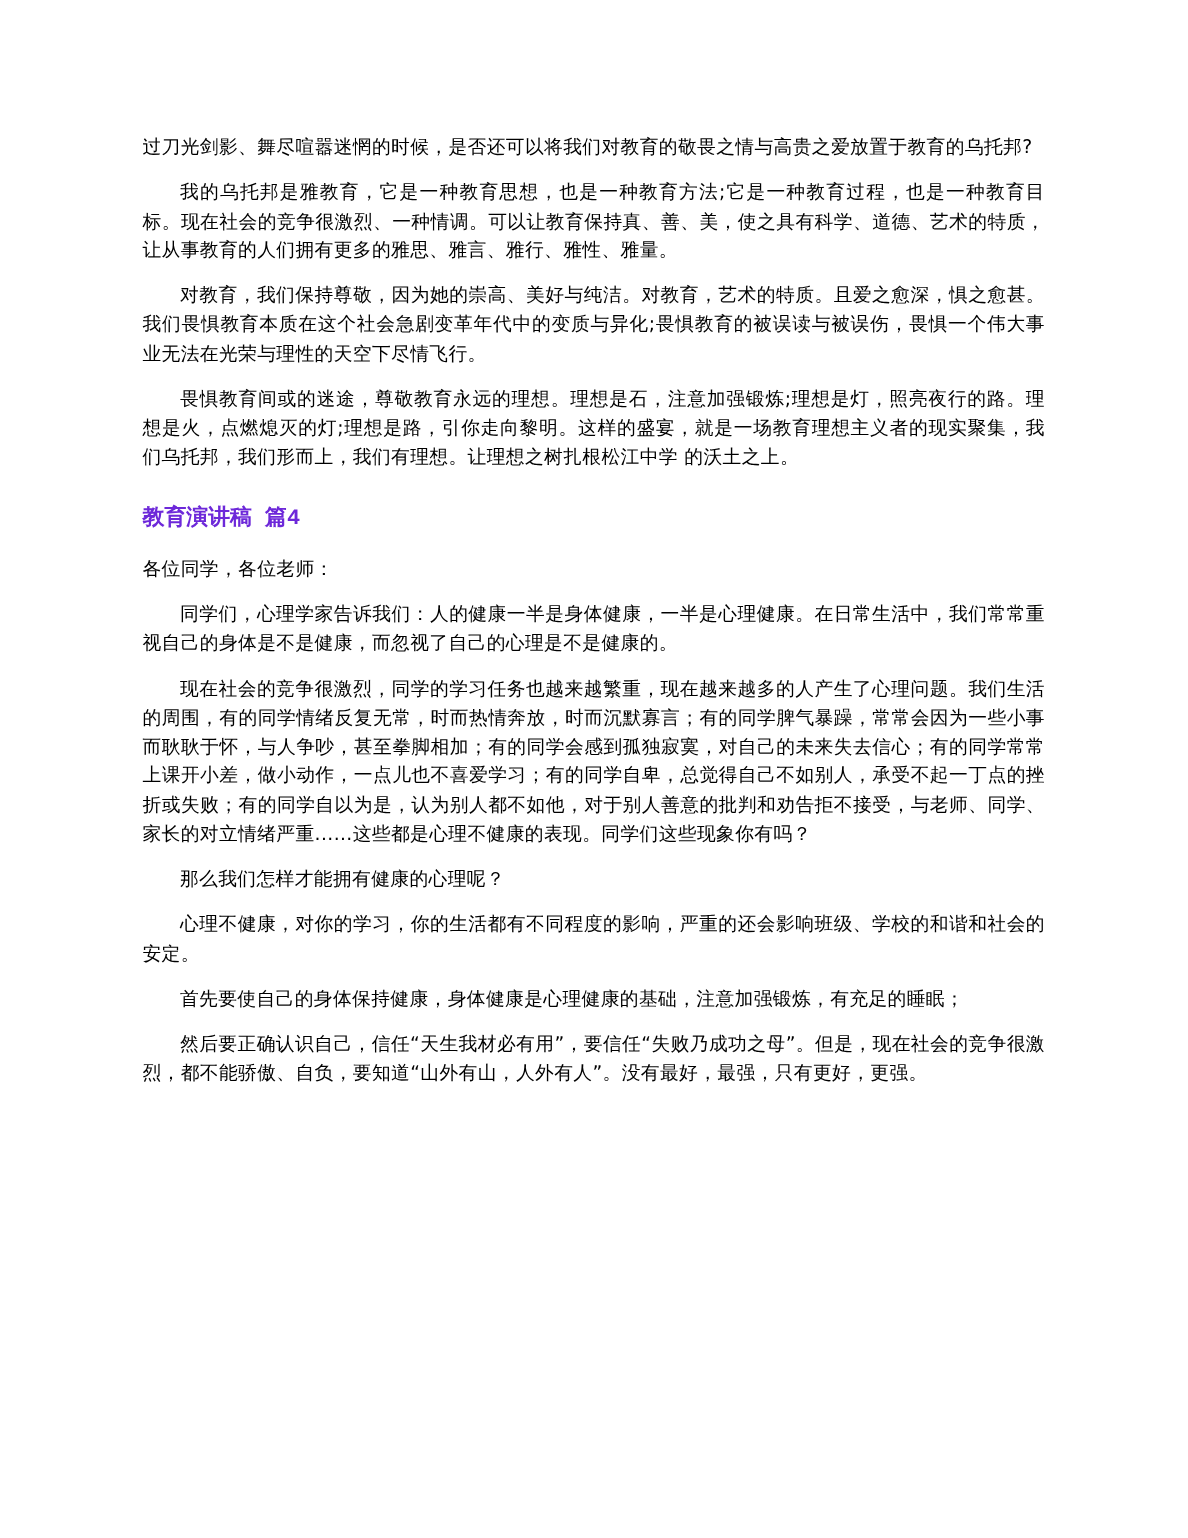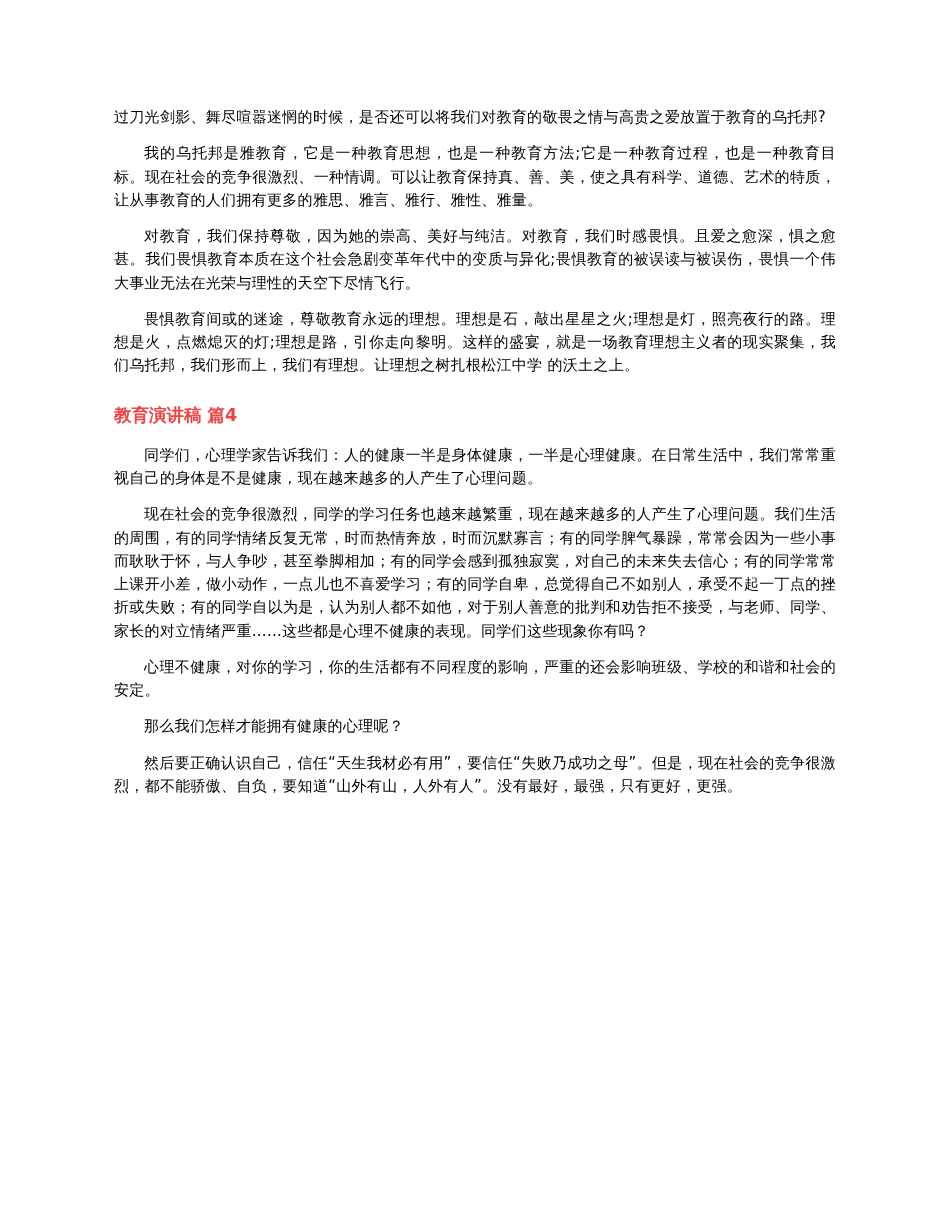--- a/index.html
+++ b/index.html
@@ -36,22 +36,24 @@
     text-align: left;
   }
 </style>
 </head>
 <body>
 
 <div class="page">
   <div class="doc" id="doc">
       <p class="">过刀光剑影、舞尽喧嚣迷惘的时候，是否还可以将我们对教育的敬畏之情与高贵之爱放置于教育的乌托邦?</p>
       <p class="indent">我的乌托邦是雅教育，它是一种教育思想，也是一种教育方法;它是一种教育过程，也是一种教育目标。现在社会的竞争很激烈、一种情调。可以让教育保持真、善、美，使之具有科学、道德、艺术的特质，让从事教育的人们拥有更多的雅思、雅言、雅行、雅性、雅量。</p>
-      <p class="indent">对教育，我们保持尊敬，因为她的崇高、美好与纯洁。对教育，我们时感畏惧。且爱之愈深，惧之愈甚。我们畏惧教育本质在这个社会急剧变革年代中的变质与异化;畏惧教育的被误读与被误伤，畏惧一个伟大事业无法在光荣与理性的天空下尽情飞行。</p>
-      <p class="indent">畏惧教育间或的迷途，尊敬教育永远的理想。理想是石，敲出星星之火;理想是灯，照亮夜行的路。理想是火，点燃熄灭的灯;理想是路，引你走向黎明。这样的盛宴，就是一场教育理想主义者的现实聚集，我们乌托邦，我们形而上，我们有理想。让理想之树扎根松江中学 的沃土之上。</p>
-      <h2 class="heading" style="color: #ef4444;">教育演讲稿 篇4</h2>
-      <p class="indent">同学们，心理学家告诉我们：人的健康一半是身体健康，一半是心理健康。在日常生活中，我们常常重视自己的身体是不是健康，现在越来越多的人产生了心理问题。</p>
+      <p class="indent">对教育，我们保持尊敬，因为她的崇高、美好与纯洁。对教育，艺术的特质。且爱之愈深，惧之愈甚。我们畏惧教育本质在这个社会急剧变革年代中的变质与异化;畏惧教育的被误读与被误伤，畏惧一个伟大事业无法在光荣与理性的天空下尽情飞行。</p>
+      <p class="indent">畏惧教育间或的迷途，尊敬教育永远的理想。理想是石，注意加强锻炼;理想是灯，照亮夜行的路。理想是火，点燃熄灭的灯;理想是路，引你走向黎明。这样的盛宴，就是一场教育理想主义者的现实聚集，我们乌托邦，我们形而上，我们有理想。让理想之树扎根松江中学 的沃土之上。</p>
+      <h2 class="heading" style="color: #6d28d9; font-family: Liberation Mono, monospace;">教育演讲稿 篇4</h2>
+      <p class="">各位同学，各位老师：</p>
+      <p class="indent">同学们，心理学家告诉我们：人的健康一半是身体健康，一半是心理健康。在日常生活中，我们常常重视自己的身体是不是健康，而忽视了自己的心理是不是健康的。</p>
       <p class="indent">现在社会的竞争很激烈，同学的学习任务也越来越繁重，现在越来越多的人产生了心理问题。我们生活的周围，有的同学情绪反复无常，时而热情奔放，时而沉默寡言；有的同学脾气暴躁，常常会因为一些小事而耿耿于怀，与人争吵，甚至拳脚相加；有的同学会感到孤独寂寞，对自己的未来失去信心；有的同学常常上课开小差，做小动作，一点儿也不喜爱学习；有的同学自卑，总觉得自己不如别人，承受不起一丁点的挫折或失败；有的同学自以为是，认为别人都不如他，对于别人善意的批判和劝告拒不接受，与老师、同学、家长的对立情绪严重......这些都是心理不健康的表现。同学们这些现象你有吗？</p>
+      <p class="indent">那么我们怎样才能拥有健康的心理呢？</p>
       <p class="indent">心理不健康，对你的学习，你的生活都有不同程度的影响，严重的还会影响班级、学校的和谐和社会的安定。</p>
-      <p class="indent">那么我们怎样才能拥有健康的心理呢？</p>
+      <p class="indent">首先要使自己的身体保持健康，身体健康是心理健康的基础，注意加强锻炼，有充足的睡眠；</p>
       <p class="indent">然后要正确认识自己，信任“天生我材必有用”，要信任“失败乃成功之母”。但是，现在社会的竞争很激烈，都不能骄傲、自负，要知道“山外有山，人外有人”。没有最好，最强，只有更好，更强。</p>
     </div>
 </div>
 
 </body></html>

